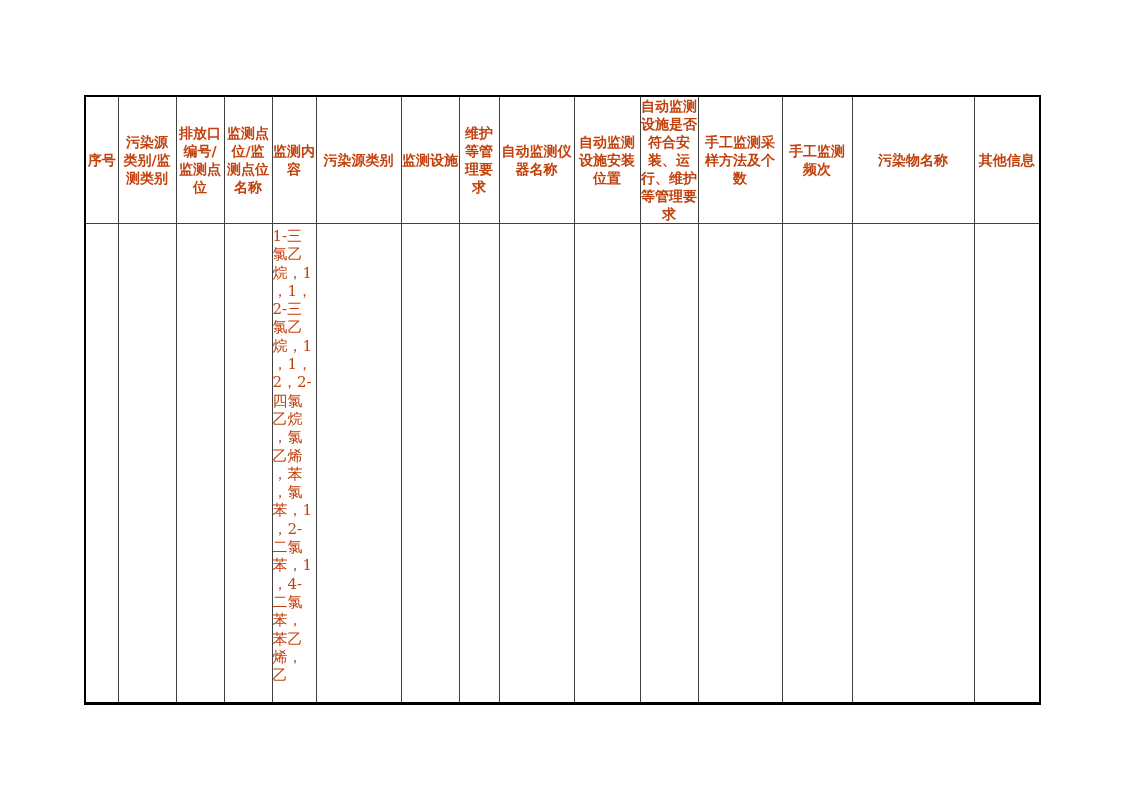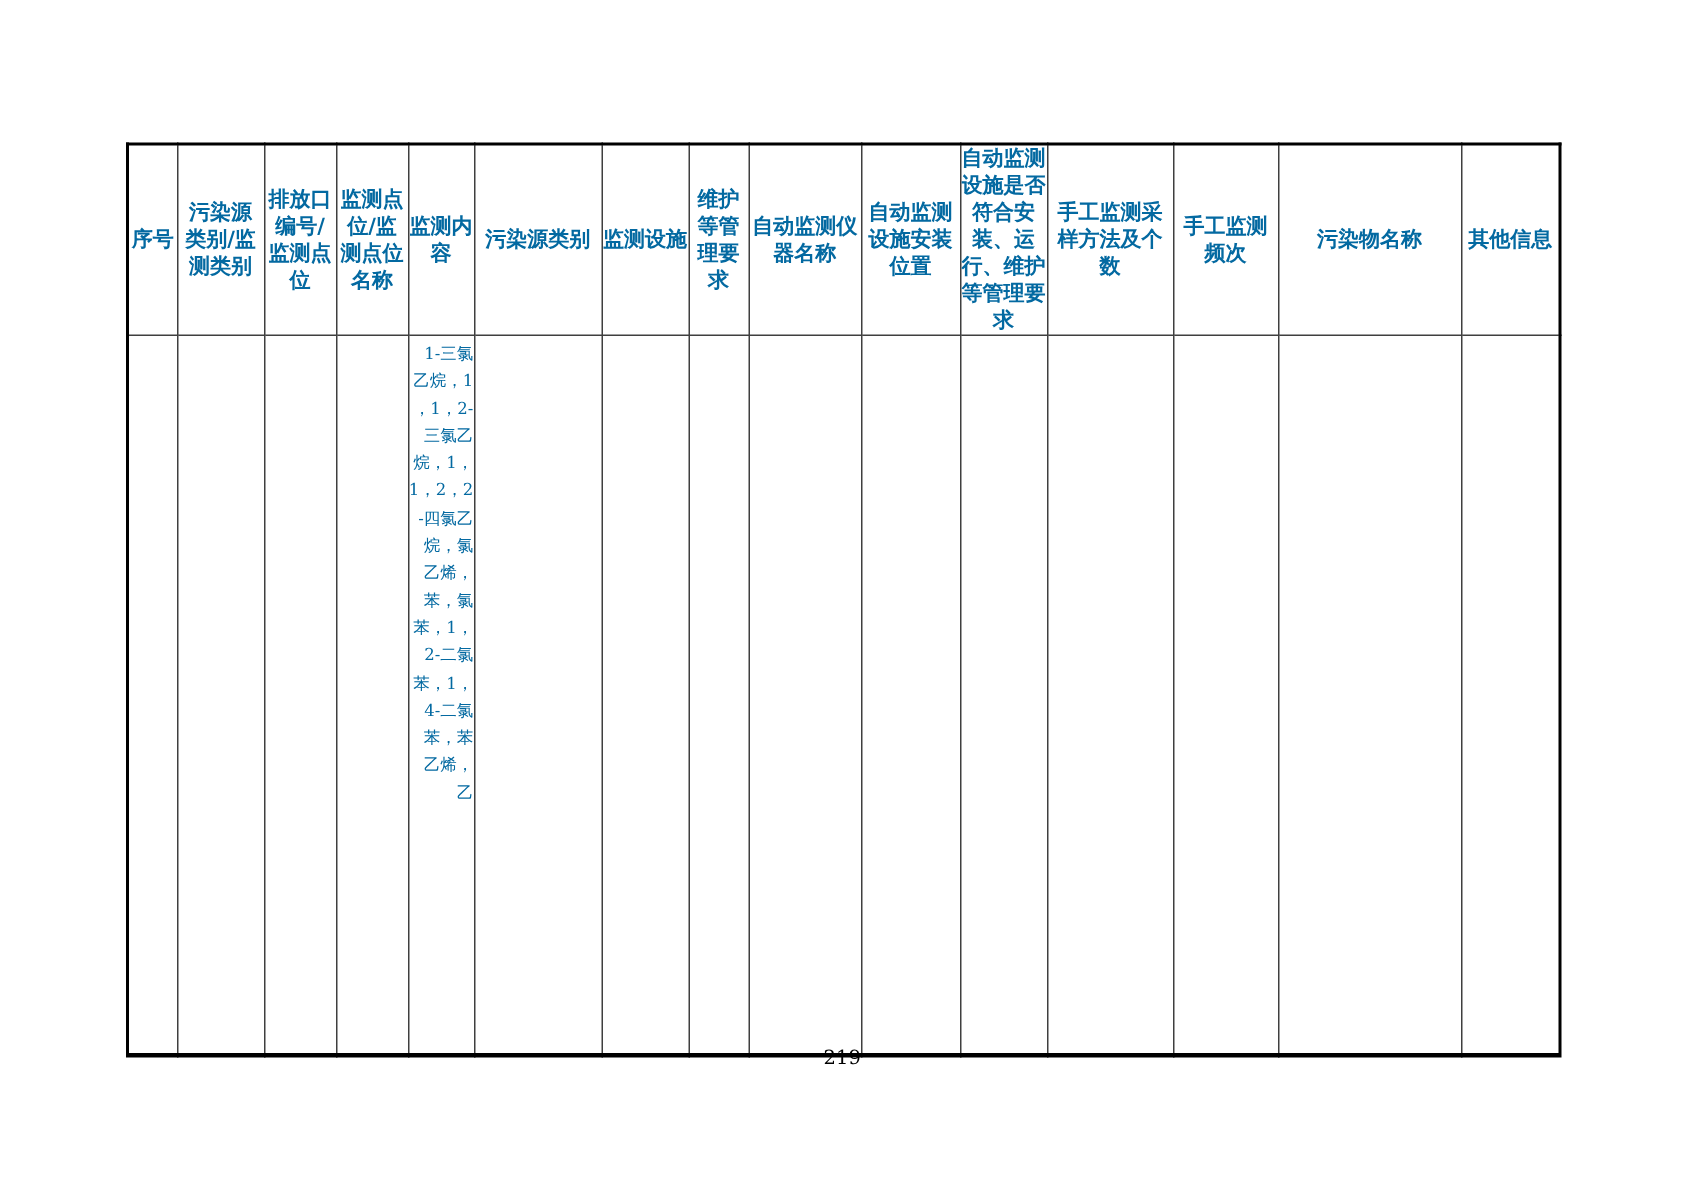--- a/index.html
+++ b/index.html
@@ -23,45 +23,45 @@
     table-layout: fixed;
     border-collapse: collapse;
     border: 2px solid #000;
     border-bottom-width: 3px;
     background: #fff;
   }
   table.monitor-table th,
   table.monitor-table td {
     border: 1px solid #3f3f3f;
     background: #fff;
-    color: #0369a1;
+    color: #c2410c;
   }
   table.monitor-table th {
     height: 109px;
     padding: 0 1px;
     font-family: "DejaVu Sans", "Liberation Sans", sans-serif;
     font-size: 14px;
     line-height: 18px;
     font-weight: 700;
     text-align: center;
     vertical-align: middle;
     overflow: hidden;
     word-break: break-all;
   }
   table.monitor-table th.tight {
     padding: 0;
   }
   table.monitor-table td {
     height: 475px;
     padding: 3px 0 0 0;
     font-family: "DejaVu Serif", "Liberation Serif", serif;
-    font-size: 11px;
+    font-size: 15px;
     line-height: 18.3px;
     font-weight: 400;
-    text-align: right;
+    text-align: left;
     vertical-align: top;
     overflow: hidden;
     word-break: break-all;
     line-break: anywhere;
     overflow-wrap: anywhere;
   }
   .page-number {
     position: absolute;
     left: 0;
     right: 0;
@@ -128,15 +128,14 @@
         <td></td>
         <td></td>
         <td></td>
         <td></td>
         <td></td>
         <td></td>
       </tr>
     </tbody>
   </table>
 
-  <div class="page-number">219</div>
 
 </div>
 
 </body></html>

